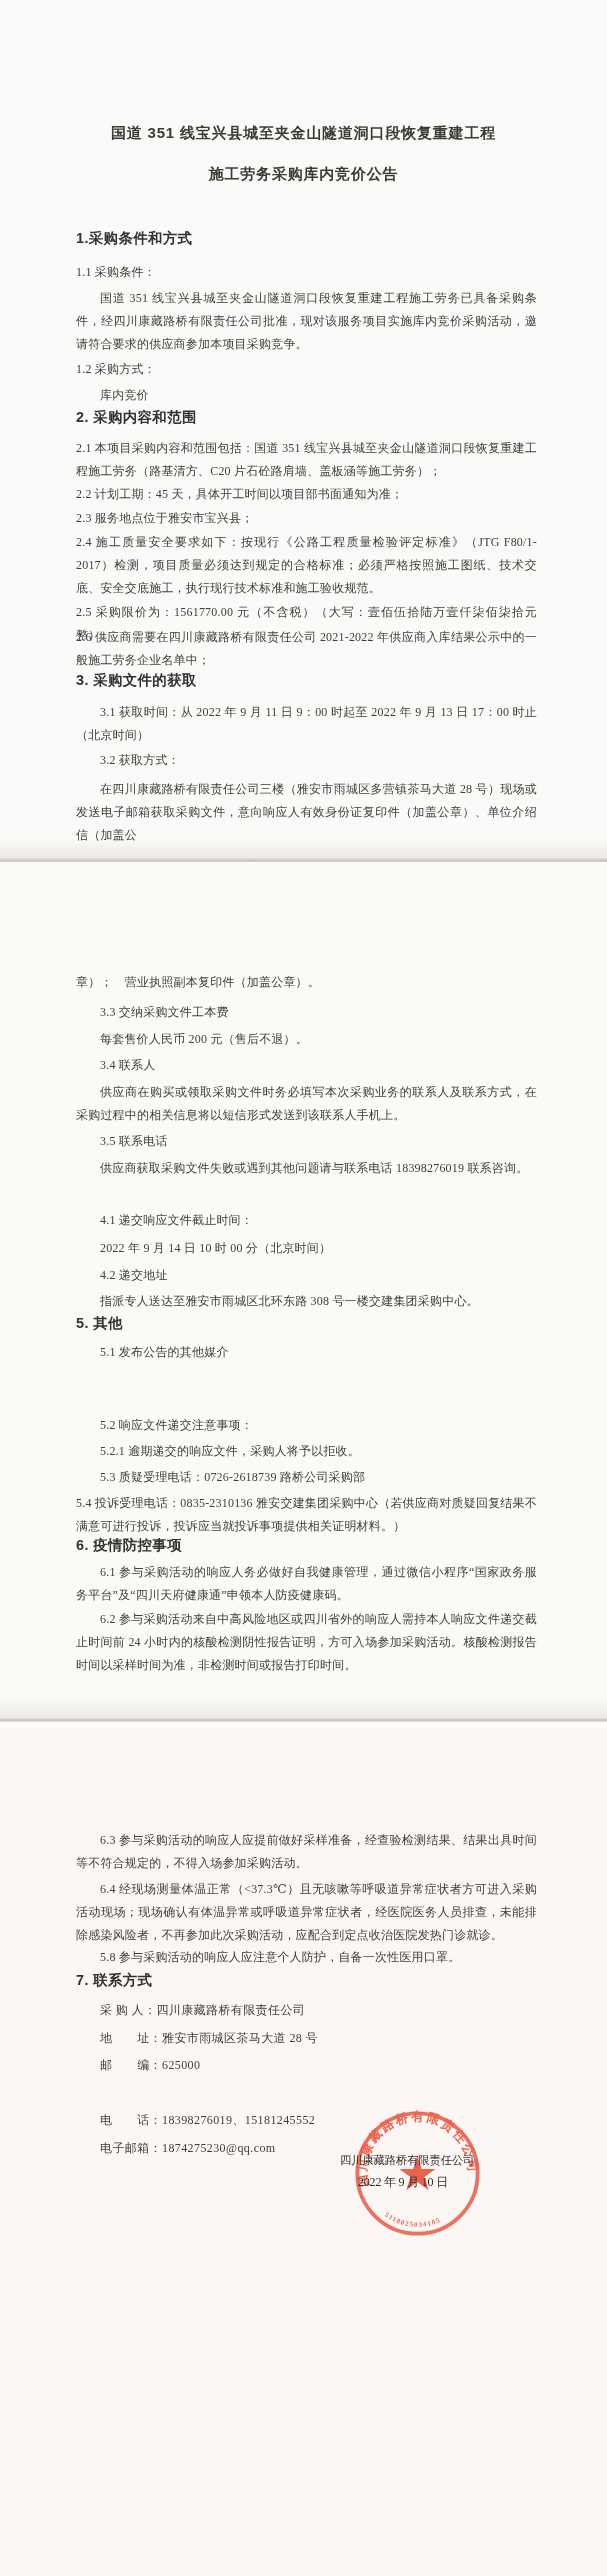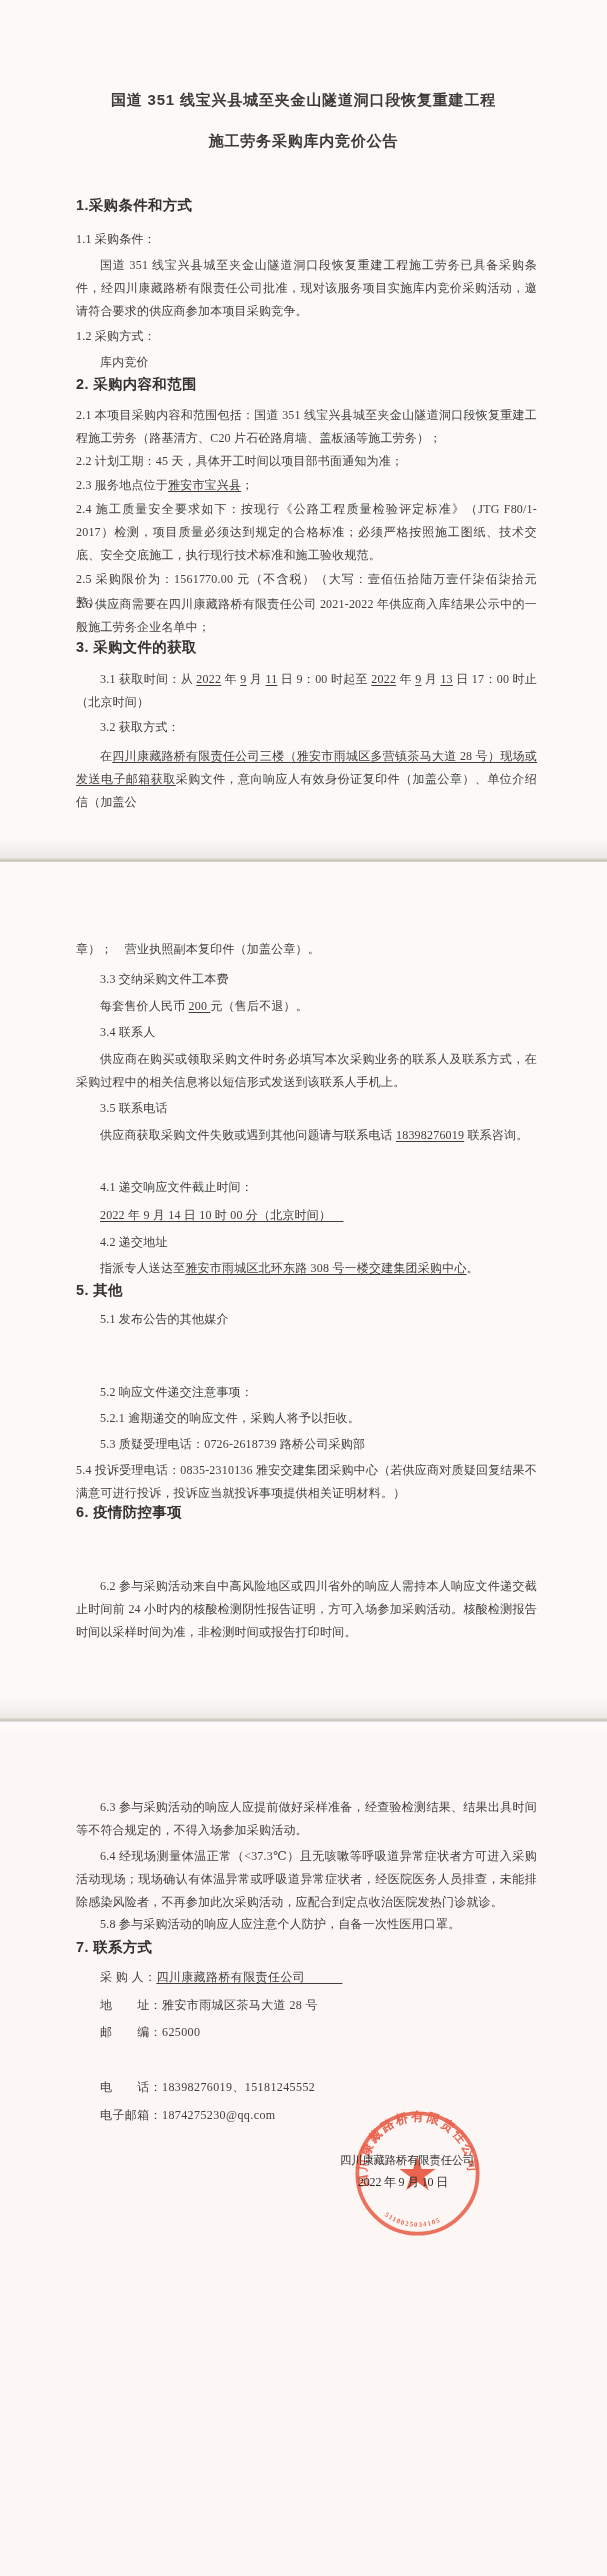--- a/index.html
+++ b/index.html
@@ -18,33 +18,34 @@
     background:linear-gradient(to bottom,rgba(125,117,104,0),rgba(125,117,104,0.12));
   }
   #page3::before{
     content:"";position:absolute;left:0;top:0;width:100%;height:10.6px;
     background:linear-gradient(to bottom,rgba(255,255,255,0.65),rgba(255,255,255,0));
   }
   .t{
     position:absolute;left:76px;width:461px;
     font-size:12px;line-height:23px;text-align:justify;
     letter-spacing:0.2px;
+    margin-top:33px;
   }
   .ind{text-indent:2em;}
   .c{left:0;width:607px;text-align:center;text-indent:0;}
   .title{
     font-family:"Liberation Sans","DejaVu Sans",sans-serif;
     font-weight:bold;font-size:15px;letter-spacing:0.8px;color:#3c3b38;
   }
   .h{
     font-family:"Liberation Sans","DejaVu Sans",sans-serif;
     font-weight:bold;font-size:14.4px;letter-spacing:0.4px;color:#333230;
     text-align:left;
   }
-  .u{text-decoration:underline;text-underline-offset:2.3px;text-decoration-thickness:0.8px;}
+  .u{text-underline-offset:2.3px;text-decoration-thickness:0.8px;}
   .contact{letter-spacing:0.4px;}
   .stamp{position:absolute;left:352px;top:386px;width:131px;height:131px;opacity:0.85;}
   .sealArc{font-size:16.5px;letter-spacing:3px;fill:#e64a32;font-weight:bold;}
   .sealNum{font-size:9px;letter-spacing:1.6px;fill:#e64a32;font-weight:bold;}
   .sealStar{font-size:62px;fill:#e64a32;}
   .sig{
     position:absolute;color:#2e2d2a;font-size:11.4px;letter-spacing:-0.2px;
     line-height:16.7px;white-space:nowrap;
   }
   .seamgap{position:absolute;left:0;width:607px;background:linear-gradient(to bottom,#e3e0da,#c8c4bc 55%,#e9e6e0);}
@@ -95,20 +96,21 @@
     <div class="t ind" style="top:395px"><span>指派专人送达至</span><span class="u">雅安市雨城区北环东路 308 号一楼交建集团采购中心</span><span>。</span></div>
 
     <div class="t h" style="top:417px">5. 其他</div>
     <div class="t ind" style="top:446px">5.1 发布公告的其他媒介</div>
     <div class="t ind" style="top:519px">5.2 响应文件递交注意事项：</div>
     <div class="t ind" style="top:545px">5.2.1 逾期递交的响应文件，采购人将予以拒收。</div>
     <div class="t ind" style="top:571px">5.3 质疑受理电话：0726-2618739 路桥公司采购部</div>
     <div class="t" style="top:597px">5.4 投诉受理电话：0835-2310136 雅安交建集团采购中心（若供应商对质疑回复结果不满意可进行投诉，投诉应当就投诉事项提供相关证明材料。）</div>
 
     <div class="t h" style="top:639px">6. 疫情防控事项</div>
+    <div class="t ind" style="top:666px">6.1 参与采购活动的响应人务必做好自我健康管理，通过微信小程序“国家政务服务平台”及“四川天府健康通”申领本人防疫健康码。</div>
     <div class="t ind" style="top:713px">6.2 参与采购活动来自中高风险地区或四川省外的响应人需持本人响应文件递交截止时间前 24 小时内的核酸检测阴性报告证明，方可入场参加采购活动。核酸检测报告时间以采样时间为准，非检测时间或报告打印时间。</div>
   </div>
 
   <div class="seamgap" style="top:1718px;height:3.8px"></div>
 
   <div class="page" id="page3">
     <div class="t ind" style="top:74px">6.3 参与采购活动的响应人应提前做好采样准备，经查验检测结果、结果出具时间等不符合规定的，不得入场参加采购活动。</div>
     <div class="t ind" style="top:123px">6.4 经现场测量体温正常（&lt;37.3℃）且无咳嗽等呼吸道异常症状者方可进入采购活动现场；现场确认有体温异常或呼吸道异常症状者，经医院医务人员排查，未能排除感染风险者，不再参加此次采购活动，应配合到定点收治医院发热门诊就诊。</div>
     <div class="t ind" style="top:191px">5.8 参与采购活动的响应人应注意个人防护，自备一次性医用口罩。</div>
 

